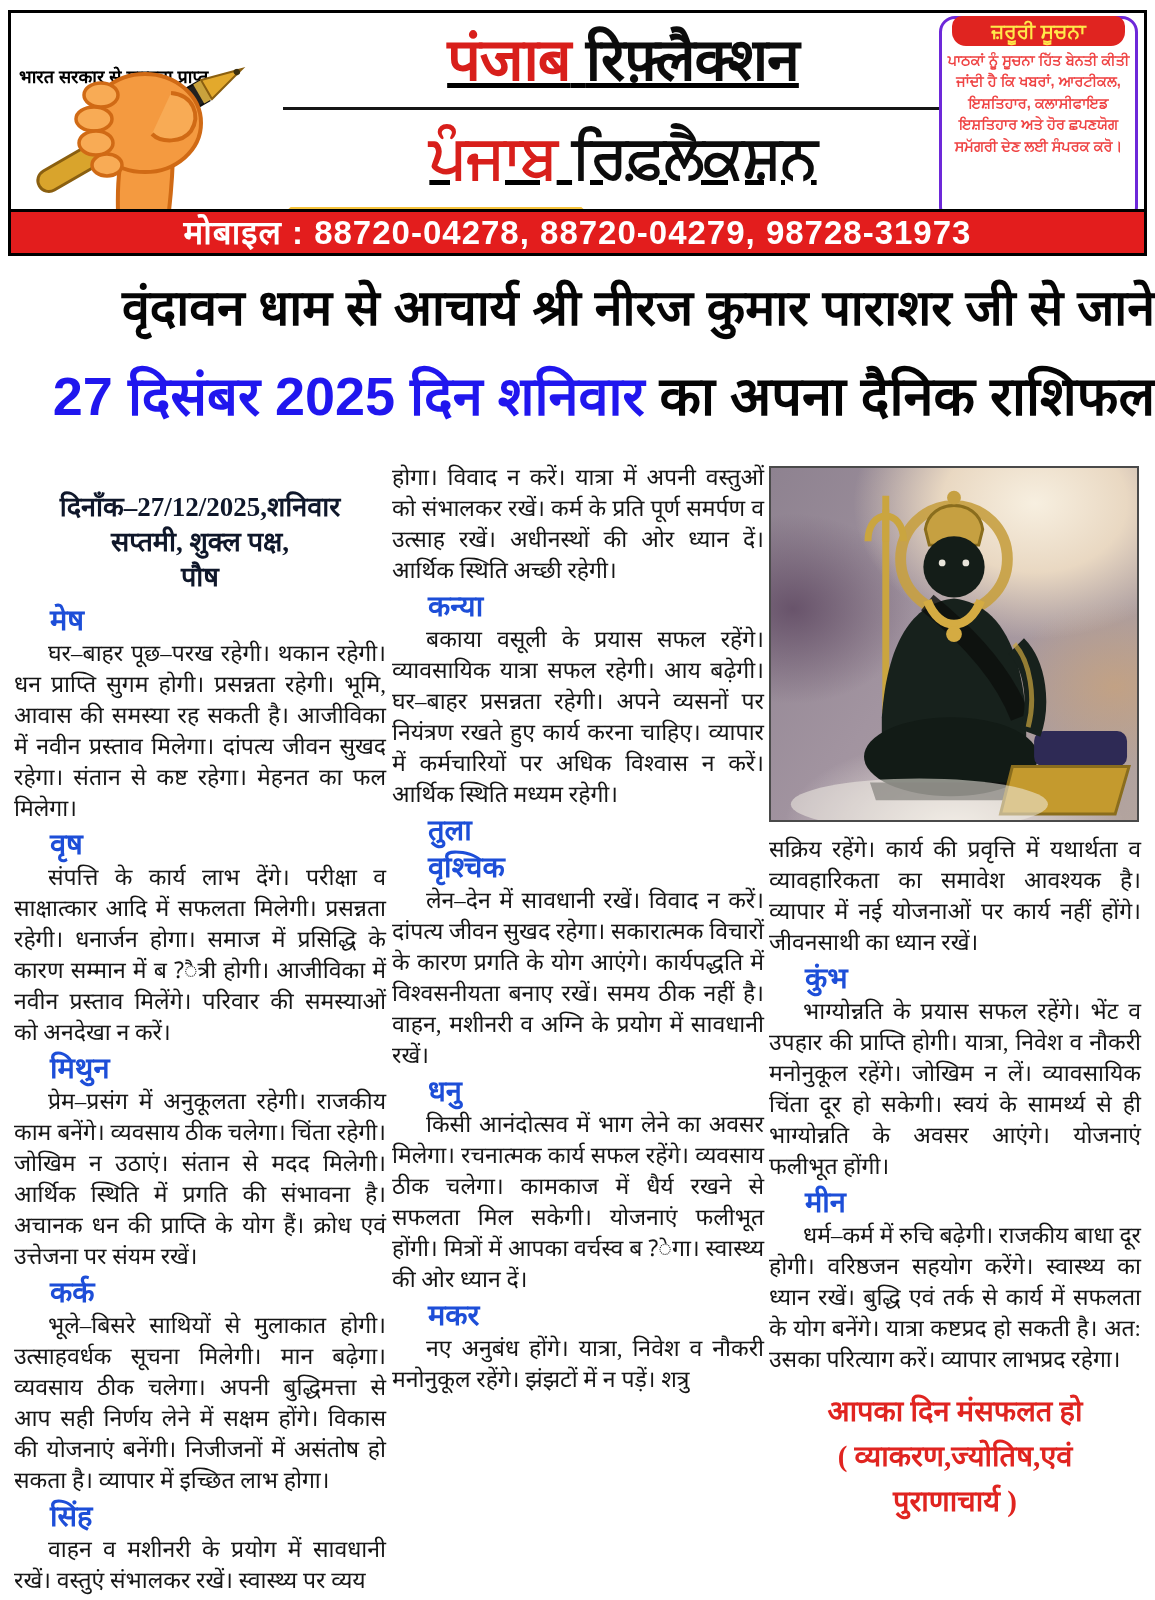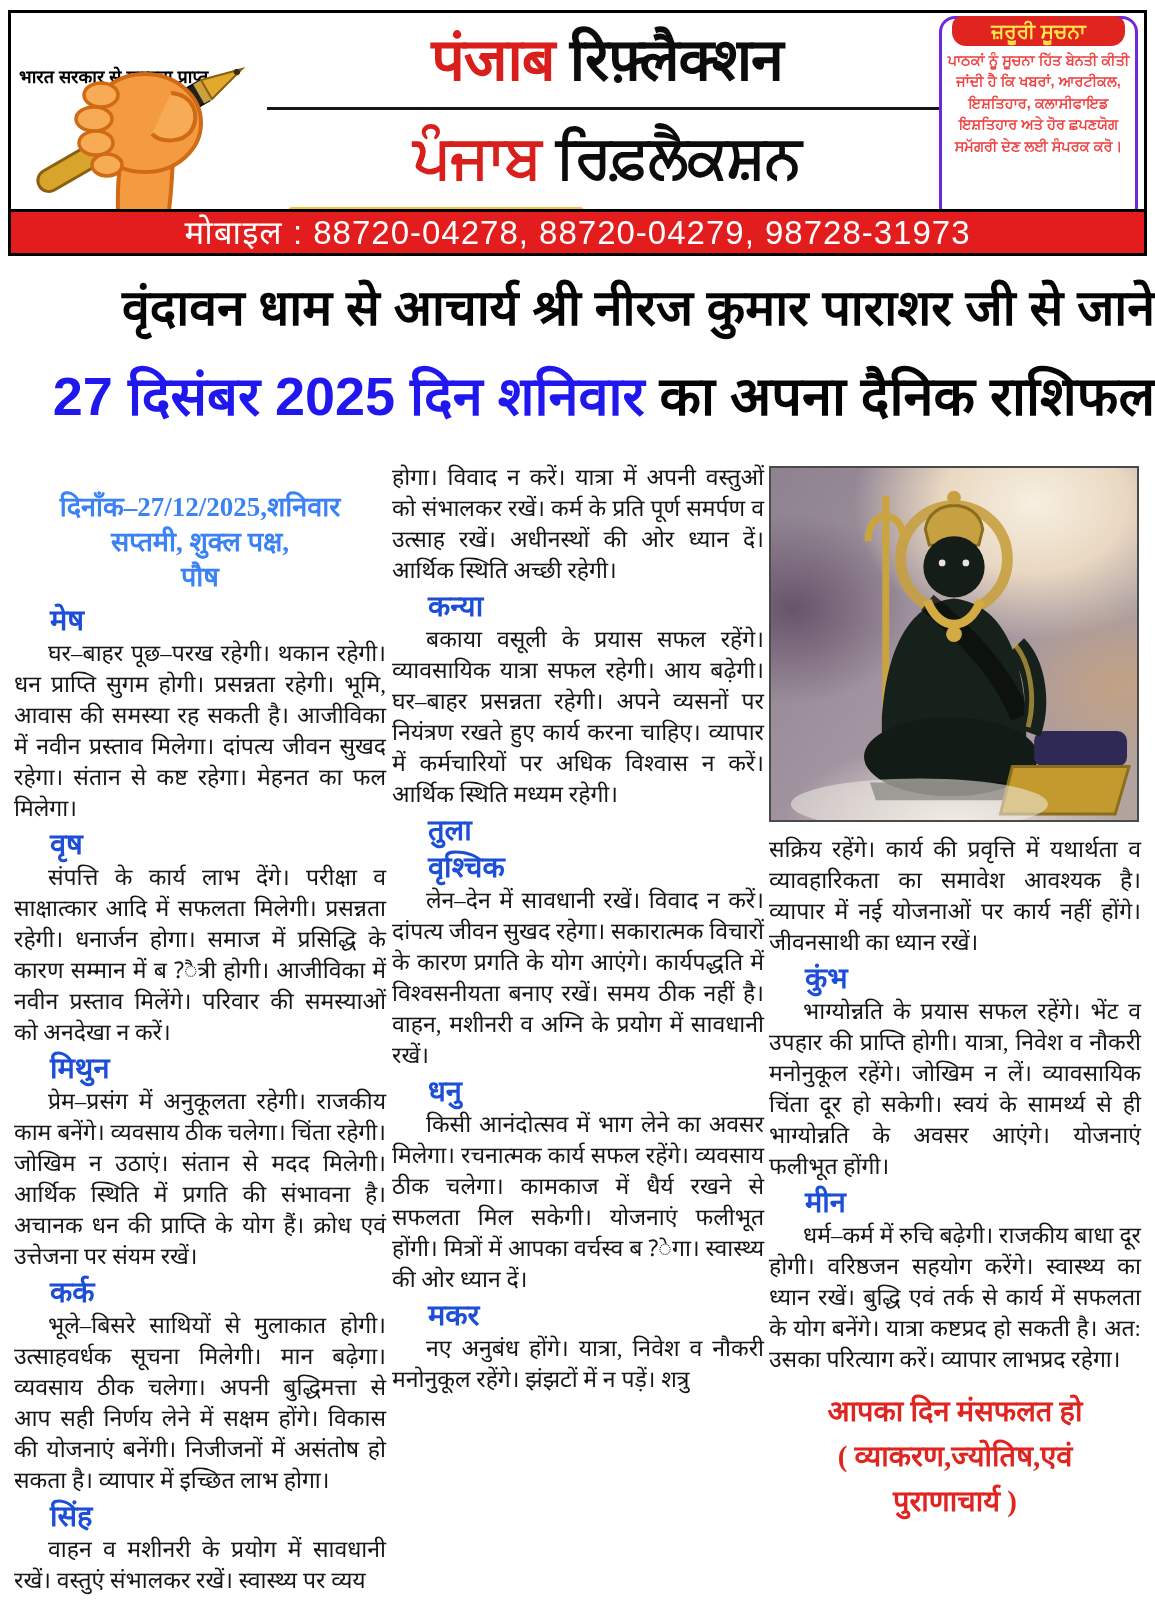--- a/index.html
+++ b/index.html
@@ -6,21 +6,21 @@
   html,body { background:#d8d8d8; }
   .page { position:relative; width:1155px; height:1600px; background:#ffffff;
           overflow:hidden; margin:0 auto; font-family:"Liberation Serif", serif; }
 
   
   .masthead { position:absolute; left:8px; top:10px; width:1139px; height:246px;
               border:3px solid #000; background:#fff; }
   .accred { position:absolute; left:8px; top:3px; color:#000000;
             font-family:"Liberation Sans",sans-serif; font-weight:bold; font-size:18px;margin-top:48px; }
   .logo-svg { position:absolute; left:10px; top:24px; width:246px; height:174px; }
-  .titles { position:absolute; left:252px; top:0; width:688px; text-align:center; }
+  .titles { position:absolute; left:268px; top:0; width:688px; text-align:center;text-decoration:underline; }
   .title-line1 { font-size:59px; font-weight:800; line-height:94px; white-space:nowrap;
                  font-family:"Liberation Sans",sans-serif; letter-spacing:-1px; }
   .title-rule { border-top:3px solid #161616; margin:0 4px; }
   .title-line2 { font-size:59px; font-weight:800; line-height:94px; white-space:nowrap;
                  font-family:"Liberation Sans",sans-serif; letter-spacing:-1px; }
   .title-red { color:#d81f1b; }
   .title-black { color:#0c0c0c; }
   .gmail-row { position:absolute; left:12px; top:199px; display:flex; align-items:center;
                gap:9px; font-family:"Liberation Sans",sans-serif; font-weight:bold;
                font-size:18px; color:#111; }
@@ -36,39 +36,39 @@
             border:3px solid #6d28d9; border-radius:16px; background:#fff; }
   .notice-tab { margin:-3px auto 0; width:90%; background:#e02420; color:#ffe94a;
                 font-family:"Liberation Sans",sans-serif; font-weight:bold; font-size:20px;
                 line-height:30px; text-align:center;
                 border-radius:10px 10px 14px 14px; }
   .notice-body { padding:4px 5px 0; font-weight:bold; font-size:14.5px; line-height:1.48;
                  text-align:center; color:#ef4444;
                  font-family:"Liberation Sans",sans-serif; }
   .mobile-bar { position:absolute; left:0; bottom:0; width:100%; height:44px;
                 background:#e31d1d; border-top:3px solid #000; color:#fff;
-                font-family:"Liberation Sans",sans-serif; font-weight:400; font-size:33px;
+                font-family:"Liberation Sans",sans-serif; font-weight:700; font-size:33px;
                 line-height:42px; text-align:center; letter-spacing:1px; white-space:nowrap; }
 
   
   .headline { position:absolute; left:0; top:264px; width:1155px; text-align:right;
               font-family:"Liberation Sans",sans-serif; font-weight:800; }
   .hl1 { font-size:50px; line-height:88px; color:#050505; white-space:nowrap; }
   .hl2 { font-size:54px; line-height:88px; color:#050505; white-space:nowrap; }
   .hl-blue { color:#2016ee; }
 
   
   .col { position:absolute; top:462px; width:372px; font-size:23px; line-height:31px;
          text-align:justify; color:#161616; }
   .col-1 { left:14px; }  .col-2 { left:392px; }  .col-3 { left:769px; }
   .col p { margin:0; text-indent:34px; }
   .col p.cont { text-indent:0; }
   .sign-h { margin:3px 0 1px 36px; font-size:29px; line-height:34px; color:#1d4ed8;
             font-weight:bold; text-align:left; }
-  .dateblock { margin:28px 0 8px; text-align:center; color:#3b82f6; font-weight:bold;
+  .dateblock { margin:28px 0 8px; text-align:center; color:#0f172a; font-weight:bold;
                font-size:27px; line-height:35px; }
 
   
   .photo { width:370px; height:356px; border:2px solid #4a4a4a; margin:4px 0 12px;
            position:relative; overflow:hidden;
            background:
              radial-gradient(90% 70% at 72% 10%, #f7efe0 0%, #e9d8c2 28%, rgba(233,216,194,0) 55%),
              radial-gradient(55% 45% at 6% 40%, rgba(96,74,99,.85), rgba(96,74,99,0) 60%),
              radial-gradient(50% 40% at 94% 62%, rgba(199,162,126,.8), rgba(199,162,126,0) 60%),
              radial-gradient(75% 40% at 50% 102%, rgba(246,241,236,.95), rgba(246,241,236,0) 62%),

